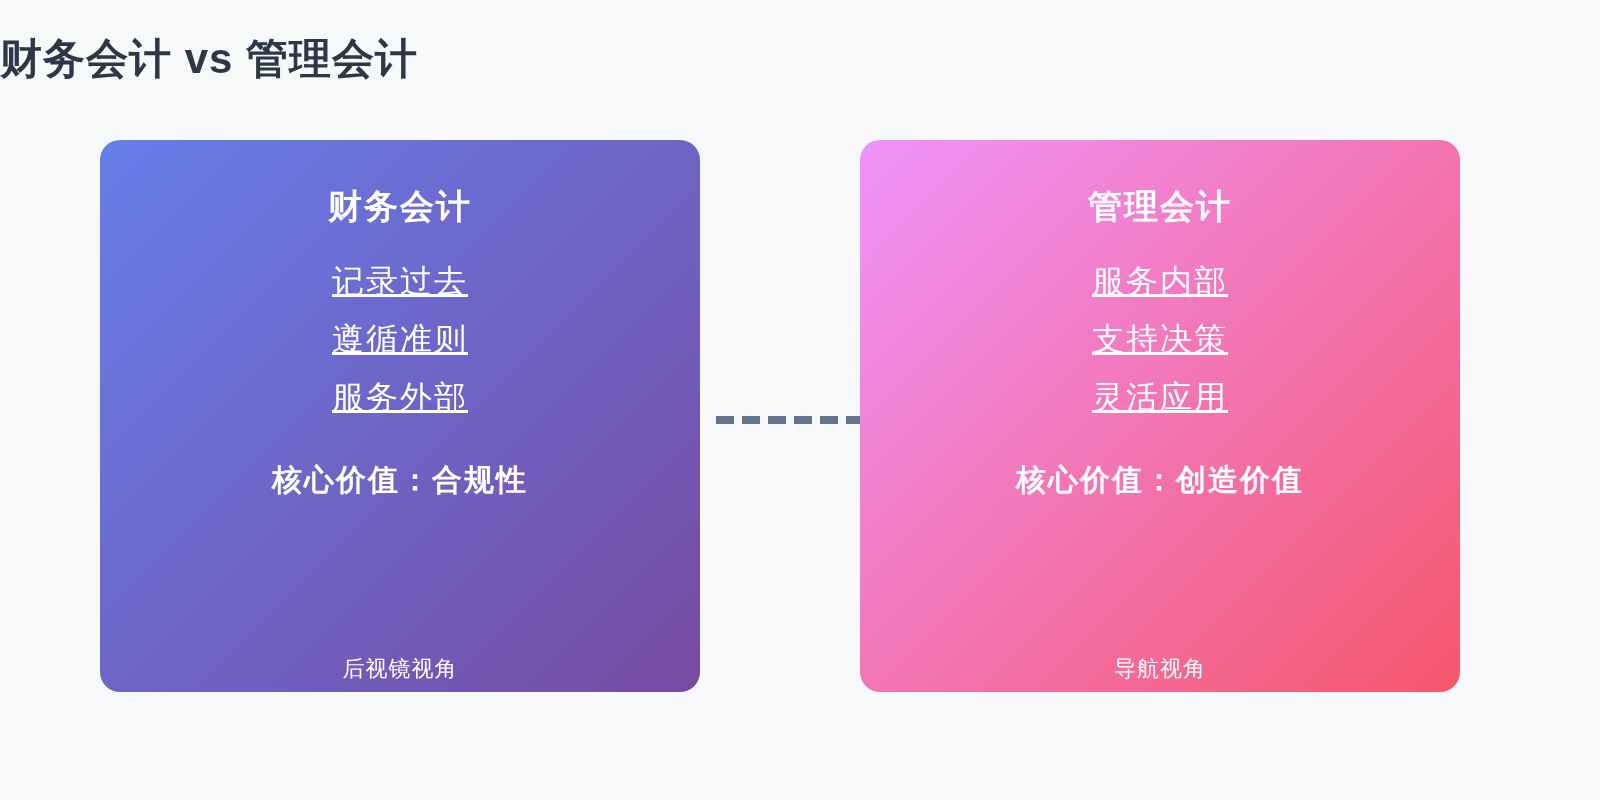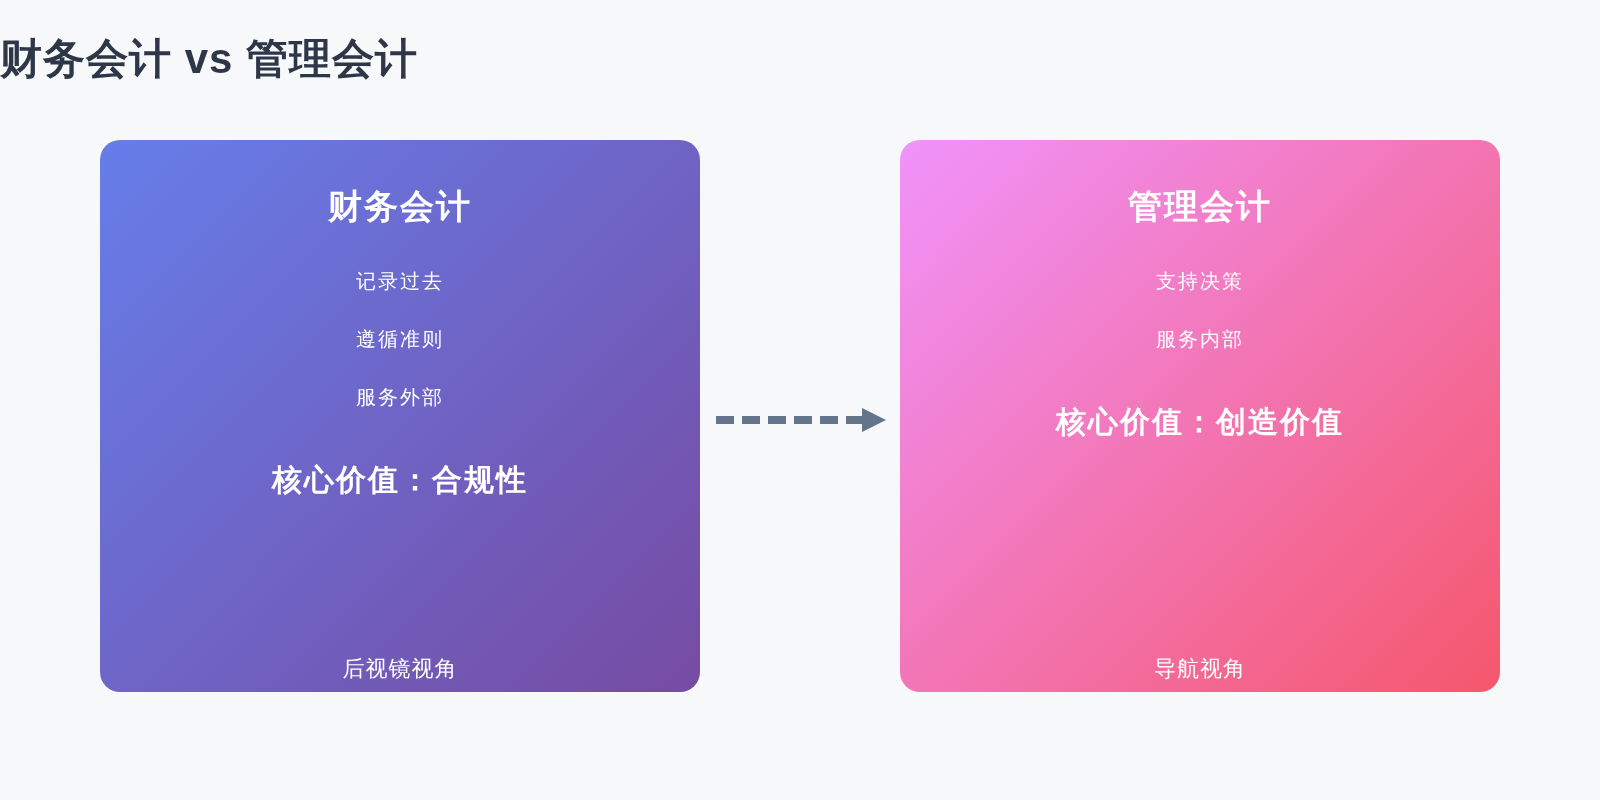--- a/index.html
+++ b/index.html
@@ -25,36 +25,37 @@
   .card {
     position: absolute;
     top: 140px;
     width: 600px;
     height: 552px;
     border-radius: 20px;
     color: #ffffff;
     text-align: center;
   }
   .card-left  { left: 100px; }
-  .card-right { left: 900px; }
+  .card-right { left: 860px; }
   .card-title {
     padding-top: 44px;
     font-size: 34px;
     font-weight: 600;
     line-height: 44px;
     letter-spacing: 2px;
   }
   .card-items {
     margin-top: 24px;
   }
   .card-item {
-    font-size: 20px;
+    font-size: 32px;
     font-weight: 400;
     line-height: 58px;
     letter-spacing: 2px;
+    text-decoration: underline;
   }
   .core-value {
     margin-top: 32px;
     font-size: 30px;
     font-weight: 600;
     line-height: 44px;
     letter-spacing: 2px;
     text-align: center;
   }
   .card-footer {
@@ -96,20 +97,21 @@
   <div class="arrow-wrap">
     <svg width="180" height="36" viewBox="0 0 180 36">
       <line class="arrow-line" x1="4" y1="18" x2="152" y2="18" stroke-width="8" stroke-dasharray="18 8" fill="none" stroke="#64748b"></line>
       <polygon class="arrow-head" points="150,6 174,18 150,30" fill="#64748b"></polygon>
     </svg>
   </div>
 
   <div class="card card-right" style="background: linear-gradient(135deg, rgb(240, 147, 251) 0%, rgb(245, 87, 108) 100%); color: rgb(255, 255, 255);">
     <div class="card-title">管理会计</div>
     <div class="card-items">
+      <div class="card-item">服务内部</div>
       <div class="card-item">支持决策</div>
-      <div class="card-item">服务内部</div>
+      <div class="card-item">灵活应用</div>
     </div>
     <div class="core-value">核心价值：创造价值</div>
     <div class="card-footer">导航视角</div>
   </div>
 
 </div>
 
 </body></html>

